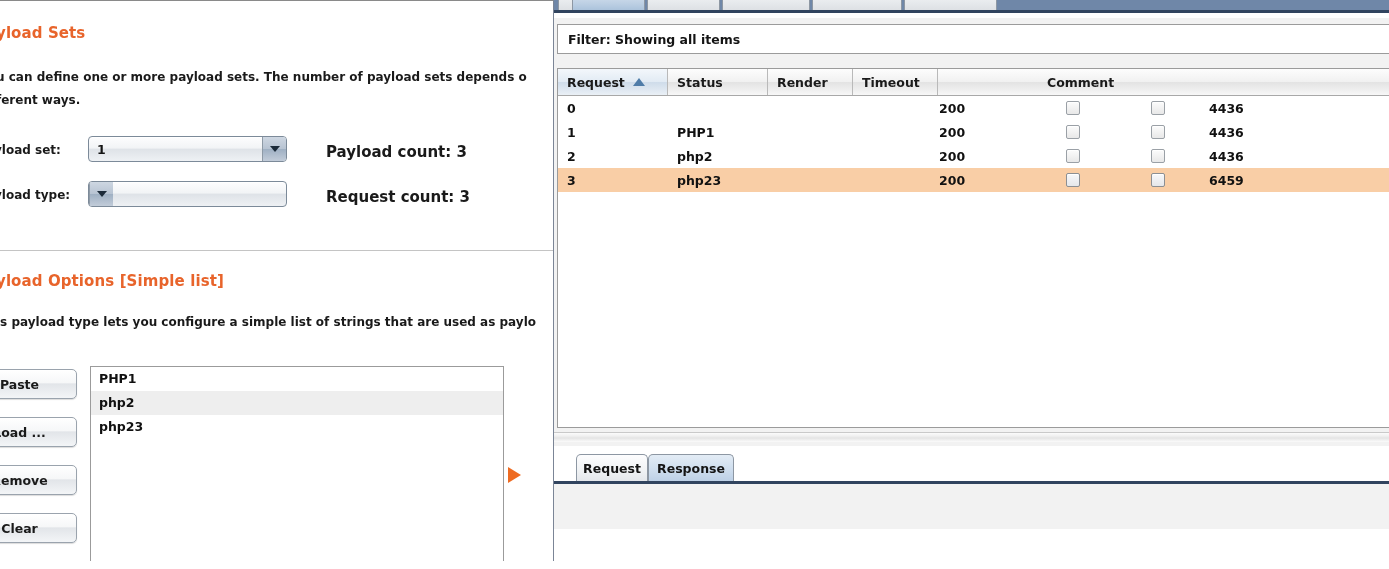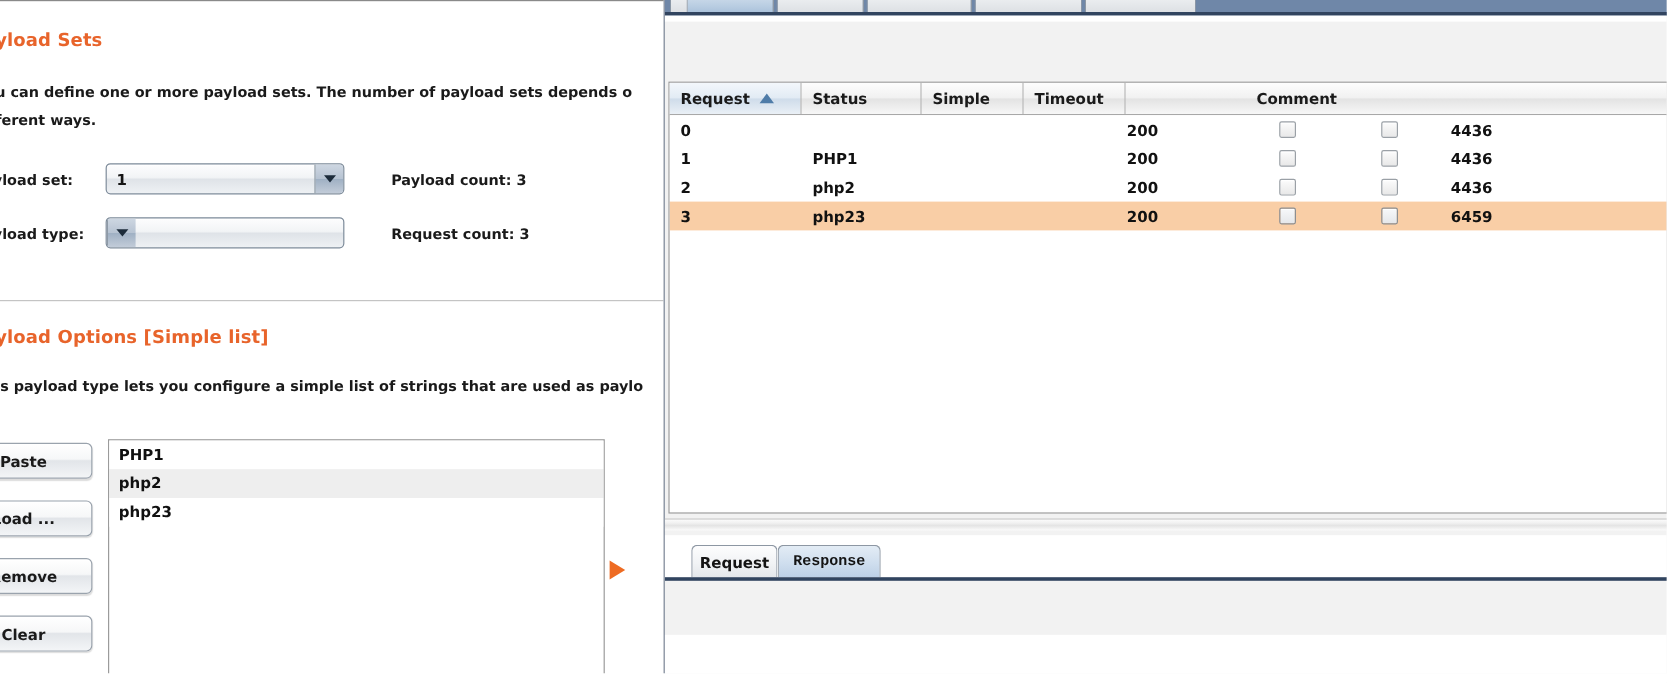--- a/index.html
+++ b/index.html
@@ -44,21 +44,21 @@
   }
   .field-label {
     position: absolute;
     font-size: 12px;
     color: #1a1a1a;
     white-space: nowrap;
     font-weight: bold;
   }
   .count-label {
     position: absolute;
-    font-size: 12px;
+    font-size: 15px;
     color: #1a1a1a;
     white-space: nowrap;
     font-weight: bold;
   }
 
   
   .combo {
     position: absolute;
     height: 26px;
     border: 1px solid #7c8a99;
@@ -274,21 +274,20 @@
     border-bottom: none;
     border-radius: 5px 5px 0 0;
     background: linear-gradient(to bottom, #fdfdfe 0%, #f1f3f5 55%, #e4e7eb 100%);
     display: flex; align-items: center; justify-content: center;
     font-size: 12.5px; font-weight: bold; color: #141414;
     white-space: nowrap;
     padding: 0 10px;
   }
   .btab.active {
     background: linear-gradient(to bottom, #e3ecf5 0%, #cfdeee 55%, #bdd0e6 100%);
-    font-family: Liberation Mono, monospace;
   }
 
   #render-pane {
     position: absolute; left: 0; top: 529px; width: 836px; height: 40px;
     background: #ffffff;
   }
 </style>
 </head>
 <body>
 
@@ -349,32 +348,35 @@
       <div class="tt-tab" style="left:4px;   width:32px;"></div>
       <div class="tt-tab active" style="left:18px;  width:73px;"></div>
       <div class="tt-tab" style="left:93px;  width:73px;"></div>
       <div class="tt-tab" style="left:168px; width:88px;"></div>
       <div class="tt-tab" style="left:258px; width:90px;"></div>
       <div class="tt-tab" style="left:350px; width:93px;"></div>
       <div id="tt-underline"></div>
       <div id="tt-underline2"></div>
     </div>
 
+    <div id="filter-bar">
+      <span class="ftext">Filter:  Showing all items</span>
+    </div>
 
     <div id="results-table">
       <div id="rt-header">
         <div class="th sorted" style="width:110px;">
           <span>Request</span>
           <span class="sort-tri"></span>
         </div>
         <div class="th" style="width:100px;text-align:center;">
           <span>Status</span>
         </div>
         <div class="th" style="width:85px;">
-          <span>Simple</span>
+          <span>Render</span>
         </div>
         <div class="th" style="width:85px;">
           <span>Timeout</span>
         </div>
         <div class="th" style="width:100px;margin-top:40px;">
           <span>Length</span>
         </div>
         <div class="th" style="width:89px; border-right:none;">
           <span>Comment</span>
         </div>

